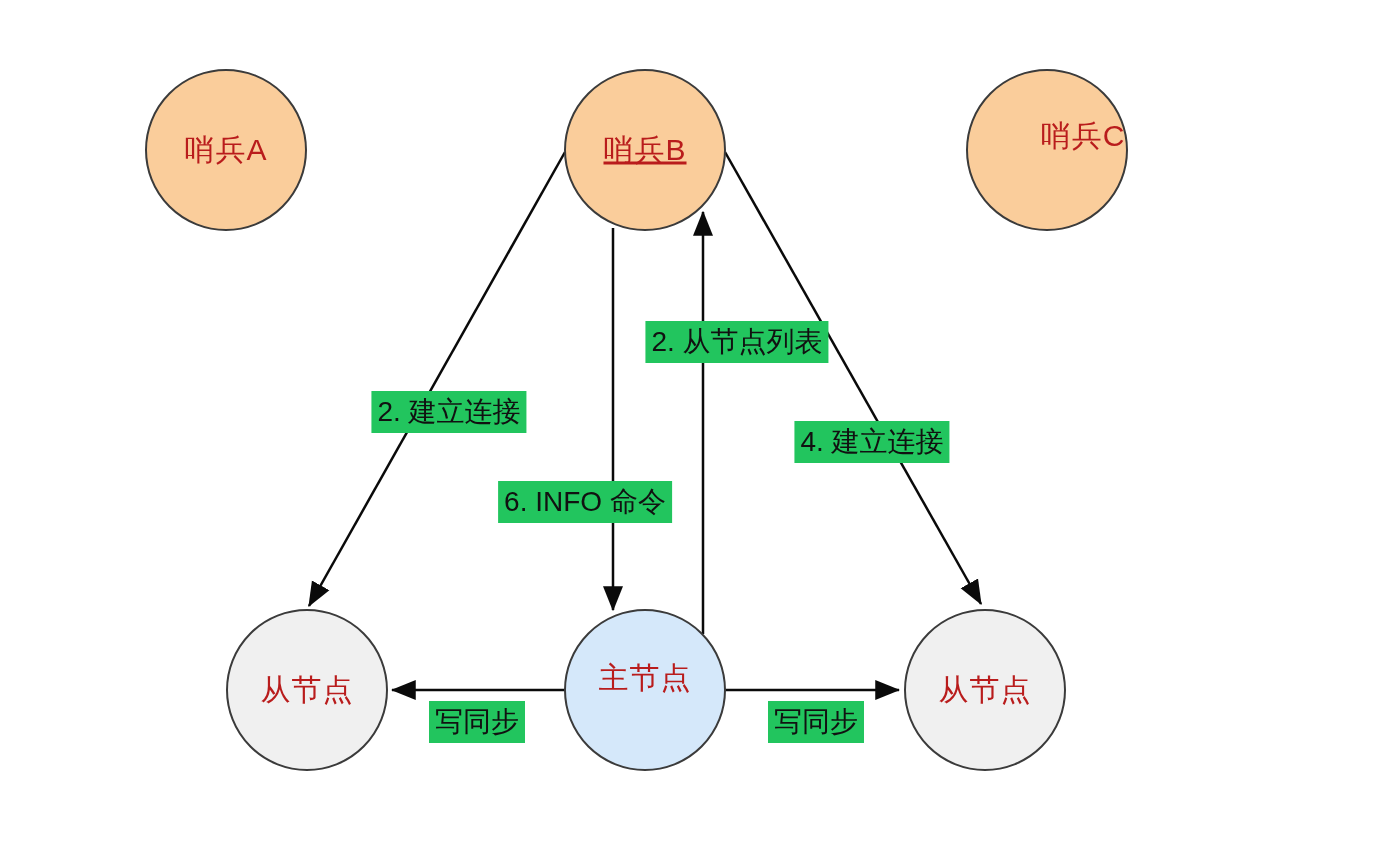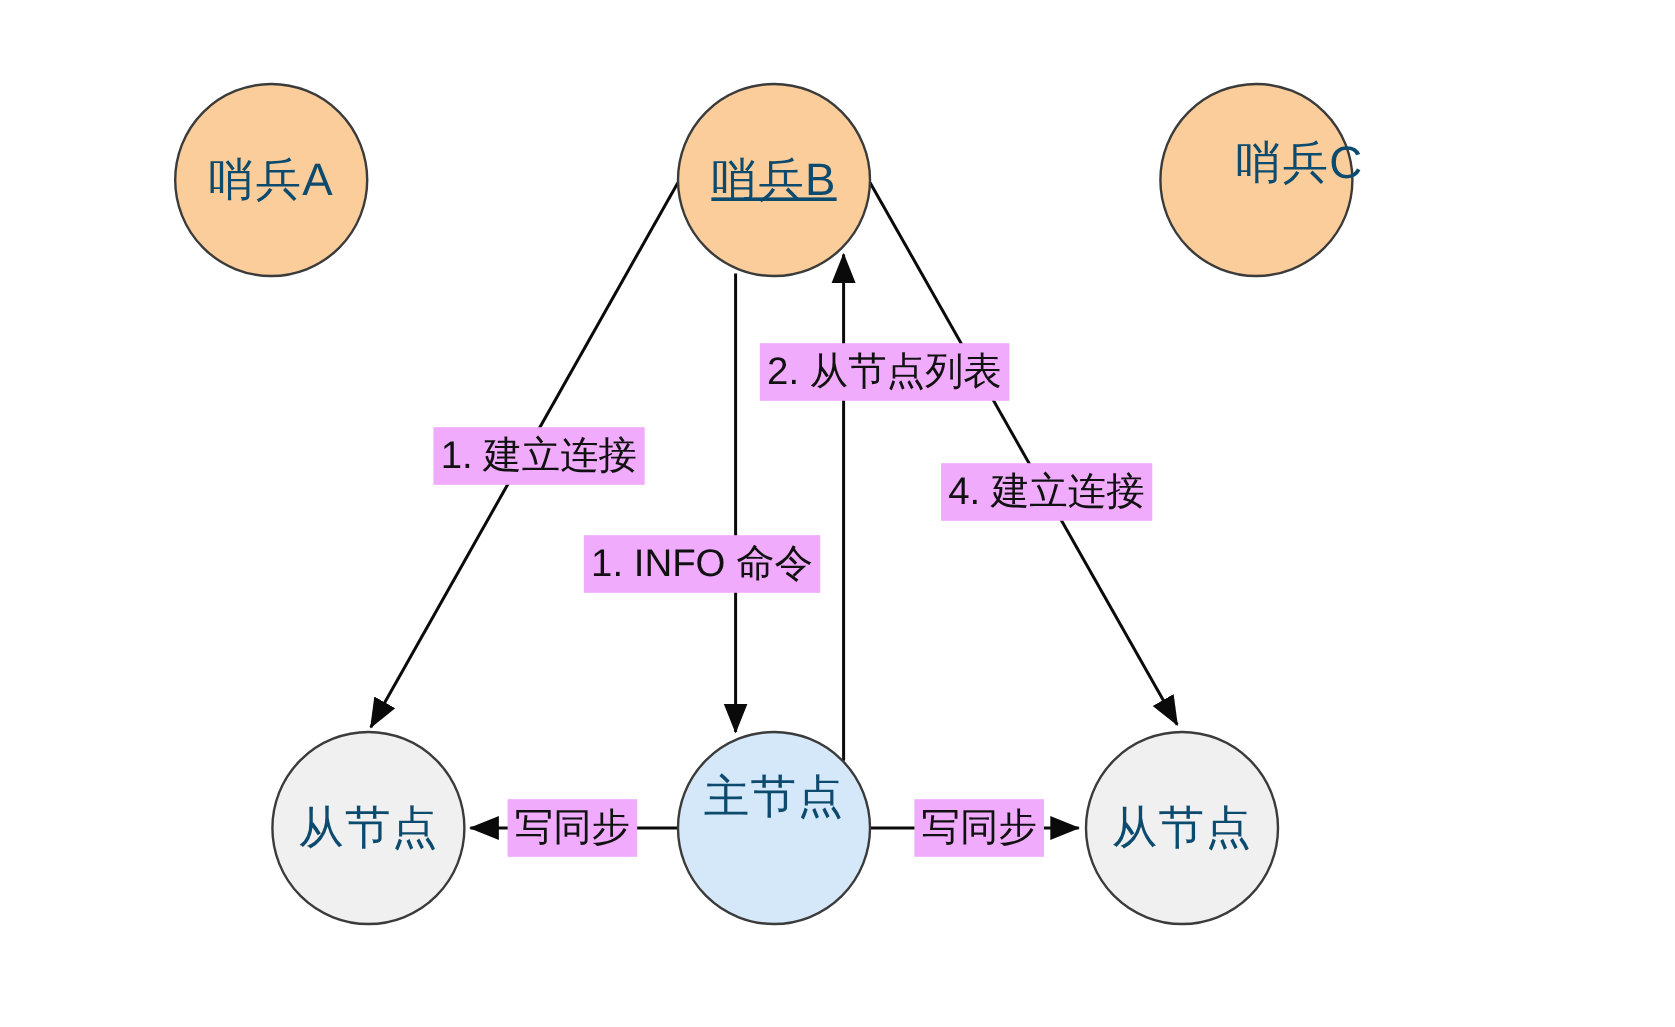--- a/index.html
+++ b/index.html
@@ -16,35 +16,36 @@
     overflow: hidden;
   }
   .canvas svg {
     position: absolute;
     left: 0;
     top: 0;
   }
   .node-label {
     position: absolute;
     transform: translate(-50%, -50%);
-    font-size: 38px;
+    font-size: 30px;
     font-weight: 500;
-    color: #0c4a6e;
+    color: #b91c1c;
     white-space: nowrap;
     letter-spacing: 1px;
   }
   .edge-label {
     position: absolute;
     transform: translate(-50%, -50%);
-    font-size: 32px;
+    font-size: 28px;
     font-weight: 500;
     color: #111111;
     white-space: nowrap;
-    background: #f0abfc;
+    background: #22c55e;
     padding: 2px 6px;
+    margin-top: 32px;
   }
 </style>
 </head>
 <body>
 
 <div class="canvas">
 
   <svg width="1396" height="856" viewBox="0 0 1396 856">
     <defs>
       <marker id="arrowhead" markerWidth="10" markerHeight="9" refX="9.5" refY="4.5" orient="auto">
@@ -68,23 +69,23 @@
       <circle cx="307" cy="690" r="80" fill="#F0F0F0"></circle>
       <circle cx="645" cy="690" r="80" fill="#D5E8FA"></circle>
       <circle cx="985" cy="690" r="80" fill="#F0F0F0"></circle>
     </g>
   </svg>
 
   <div class="node-label" style="left:226px; top:150px;">哨兵A</div>
   <div class="node-label" style="left:645px; top:150px;text-decoration:underline;">哨兵B</div>
   <div class="node-label" style="left:1047px; top:136px;margin-left:36px;">哨兵C</div>
   <div class="node-label" style="left:307px; top:690px;">从节点</div>
-  <div class="node-label" style="left:645px; top:664px;">主节点</div>
+  <div class="node-label" style="left:645px; top:678px;">主节点</div>
   <div class="node-label" style="left:985px; top:690px;">从节点</div>
 
-  <div class="edge-label" style="left:585px; top:470px;">1. INFO 命令</div>
+  <div class="edge-label" style="left:585px; top:470px;">6. INFO 命令</div>
   <div class="edge-label" style="left:737px; top:310px;">2. 从节点列表</div>
-  <div class="edge-label" style="left:449px; top:380px;">1. 建立连接</div>
+  <div class="edge-label" style="left:449px; top:380px;">2. 建立连接</div>
   <div class="edge-label" style="left:872px; top:410px;">4. 建立连接</div>
   <div class="edge-label" style="left:477px; top:690px;">写同步</div>
   <div class="edge-label" style="left:816px; top:690px;">写同步</div>
 
 </div>
 
 </body></html>

